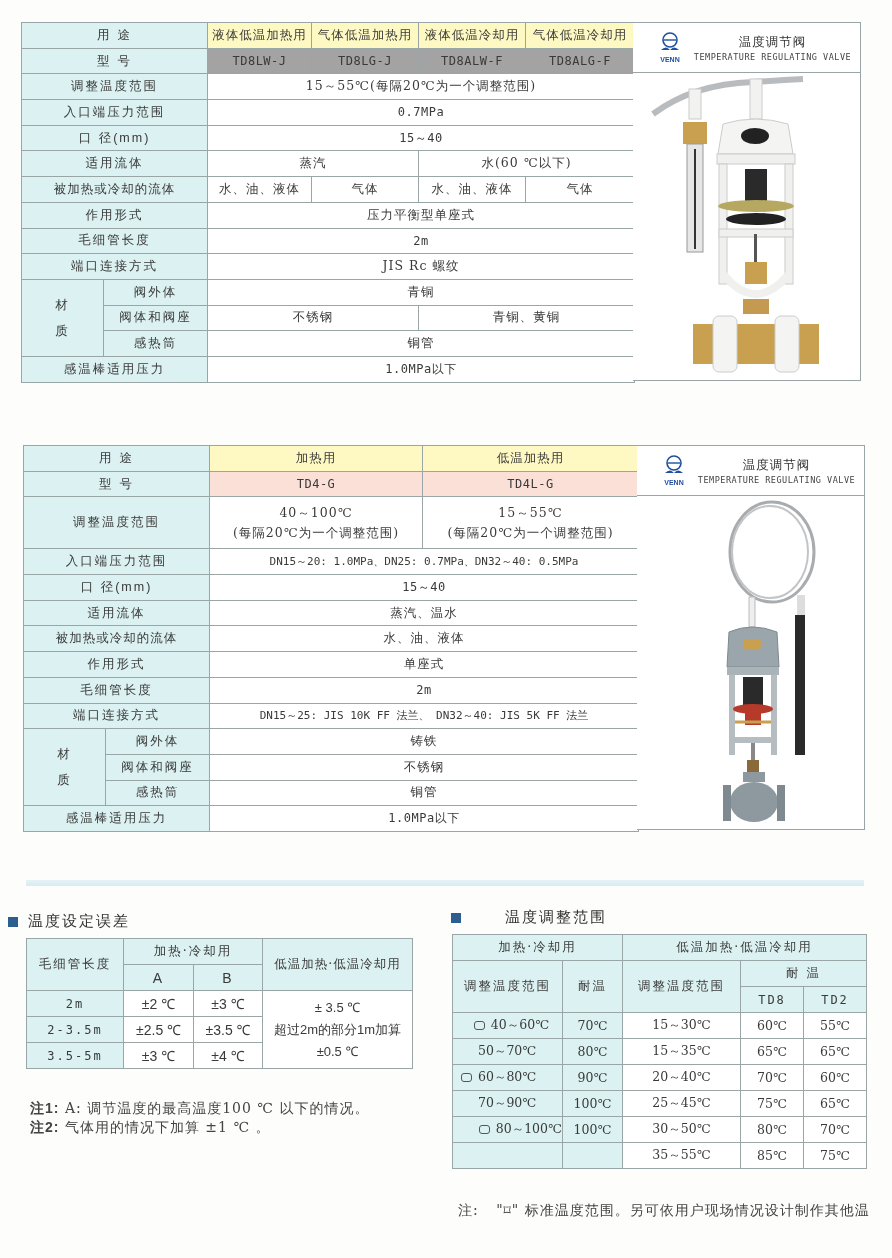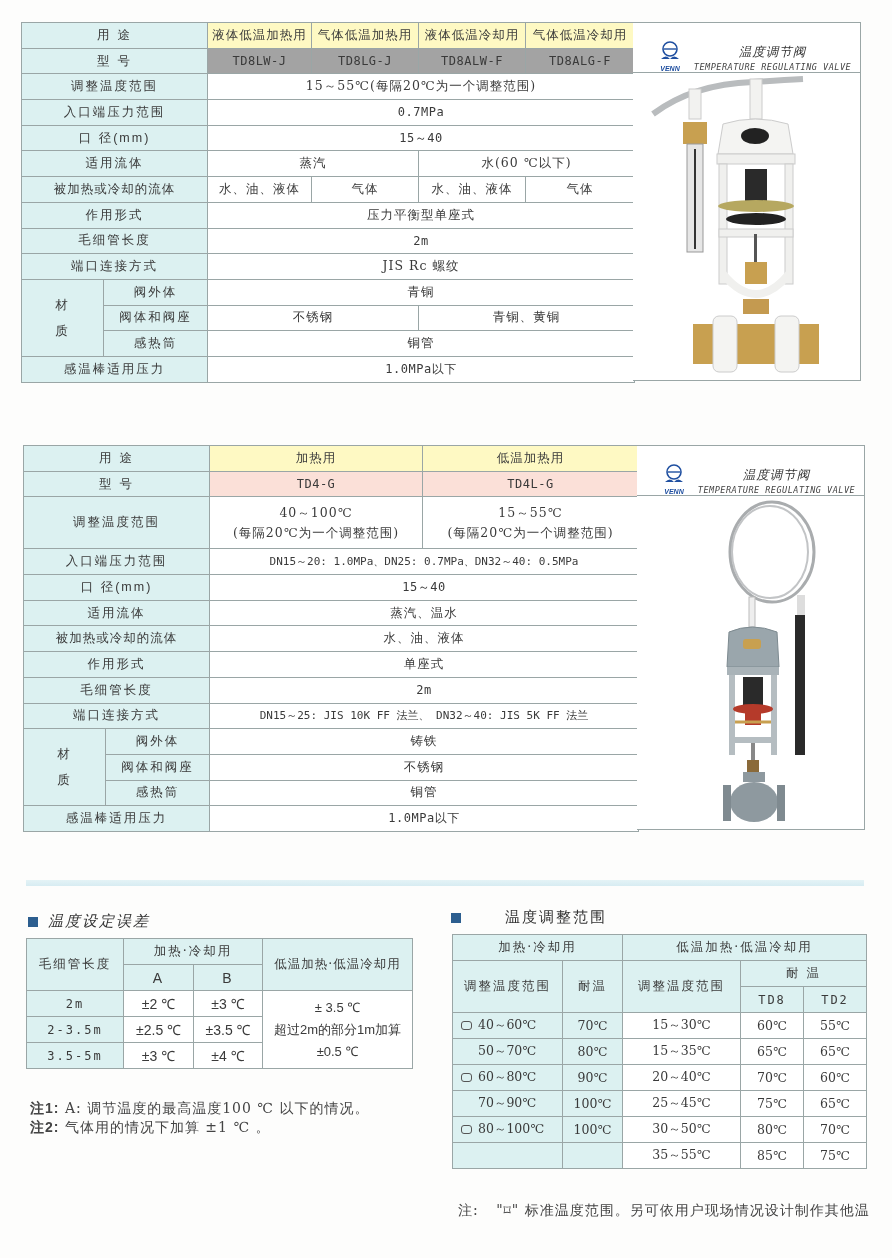--- a/index.html
+++ b/index.html
@@ -7,21 +7,21 @@
   body { font-family: "DejaVu Serif", "Liberation Serif", serif; color: #3a3a3a; position: relative; }
   .spec { position: absolute; border-collapse: collapse; table-layout: fixed; font-size: 12.5px; }
   .spec td { border: 1px solid #9aa6a6; text-align: center; vertical-align: middle; padding: 0 2px; height: 25.7px; letter-spacing: 1px; background: #fff; white-space: nowrap; }
   .spec td.lbl { background: #dcf1f1; letter-spacing: 2px; }
   .spec td.hdr { background: #fef9c3; }
   .spec td.model-y { background: #a3a3a3; letter-spacing: 1px; }
   .spec td.model-r { background: #fbe0d8; letter-spacing: 1px; }
   .spec td.mono { font-family: "DejaVu Sans Mono", "Liberation Mono", monospace; font-size: 12px; letter-spacing: 0.5px; }
   .spec td.sans { font-family: "Liberation Sans", sans-serif; }
   .side { position: absolute; border: 1px solid #9aa6a6; border-left: none; background: #fff; }
-  .brand { display: flex; align-items: flex-end; height: 100%; padding-left: 22px; border-bottom: 1px solid #9aa6a6; font-style: italic; }
+  .brand { display: flex; align-items: center; height: 100%; padding-left: 22px; border-bottom: 1px solid #9aa6a6; }
   .logo { width: 30px; text-align: center; }
   .logo .venn { font-family: "Liberation Sans", sans-serif; font-size: 7px; font-weight: bold; color: #1f4fa0; display: block; margin-top: -2px; }
   .brand-text { flex: 1; text-align: center; }
   .brand-cn { font-size: 12.5px; letter-spacing: 1px; color: #333; }
   .brand-en { font-family: "DejaVu Sans Mono", monospace; font-size: 8.5px; color: #444; letter-spacing: 0.5px; margin-top: 1px; }
   .photo { position: absolute; left: 0; right: 0; bottom: 0; }
   .divider { position: absolute; left: 26px; top: 880px; width: 838px; height: 6px; background: linear-gradient(#e4f3f6, #d7ecf2); }
   .sec-title { position: absolute; font-size: 15px; letter-spacing: 2px; color: #333; display: flex; align-items: center; }
   .sec-title .sq { width: 10px; height: 10px; background: #2c5e8f; margin-right: 10px; display: inline-block; }
   .small { position: absolute; border-collapse: collapse; table-layout: fixed; font-size: 12.5px; }
@@ -276,21 +276,21 @@
     <rect x="110" y="263" width="12" height="12" fill="#8a6a3a"></rect>
     <rect x="106" y="275" width="22" height="10" fill="#8e999f"></rect>
     <ellipse cx="117" cy="305" rx="24" ry="20" fill="#8e999f"></ellipse>
     <rect x="86" y="288" width="8" height="36" fill="#7f8a90"></rect>
     <rect x="140" y="288" width="8" height="36" fill="#7f8a90"></rect>
   </svg>
 </div>
 
 <div class="divider"></div>
 
-<div class="sec-title" style="left:28px; top:912px;font-style:italic;">
+<div class="sec-title" style="left:8px; top:912px;">
   <span class="sq"></span>
   <span>温度设定误差</span>
 </div>
 
 <table class="small" style="left:26px; top:938px; width:386px;">
   <colgroup>
       <col style="width:97px">
       <col style="width:70px">
       <col style="width:69px">
       <col style="width:150px">
@@ -362,21 +362,21 @@
     <td class="lbl" rowspan="2">调整温度范围</td>
     <td class="lbl" rowspan="2">耐温</td>
     <td class="lbl" rowspan="2">调整温度范围</td>
     <td class="lbl" colspan="2">耐  温</td>
   </tr>
   <tr>
     <td class="lbl mono">TD8</td>
     <td class="lbl mono">TD2</td>
   </tr>
   <tr>
-    <td class="lbl" style="text-align:left; padding-left:8px; letter-spacing:0;"><span class="std"></span><span>40～60℃</span></td>
+    <td class="lbl" style="text-align:center; padding-left:8px; letter-spacing:0;"><span class="std"></span><span>40～60℃</span></td>
     <td class="lbl" style="letter-spacing:0">70℃</td>
     <td>15～30℃</td>
     <td>60℃</td>
     <td>55℃</td>
   </tr>
   <tr>
     <td class="lbl" style="text-align:left; padding-left:25px; letter-spacing:0;"><span>50～70℃</span></td>
     <td class="lbl" style="letter-spacing:0">80℃</td>
     <td>15～35℃</td>
     <td>65℃</td>
@@ -390,21 +390,21 @@
     <td>60℃</td>
   </tr>
   <tr>
     <td class="lbl" style="text-align:left; padding-left:25px; letter-spacing:0;"><span>70～90℃</span></td>
     <td class="lbl" style="letter-spacing:0">100℃</td>
     <td>25～45℃</td>
     <td>75℃</td>
     <td>65℃</td>
   </tr>
   <tr>
-    <td class="lbl" style="text-align:left; padding-left:8px; letter-spacing:0;"><span class="std"></span><span>80～100℃</span></td>
+    <td class="lbl" style="text-align:right; padding-left:8px; letter-spacing:0;"><span class="std"></span><span>80～100℃</span></td>
     <td class="lbl" style="letter-spacing:0">100℃</td>
     <td>30～50℃</td>
     <td>80℃</td>
     <td>70℃</td>
   </tr>
   <tr>
     <td class="lbl"></td>
     <td class="lbl"></td>
     <td>35～55℃</td>
     <td>85℃</td>

